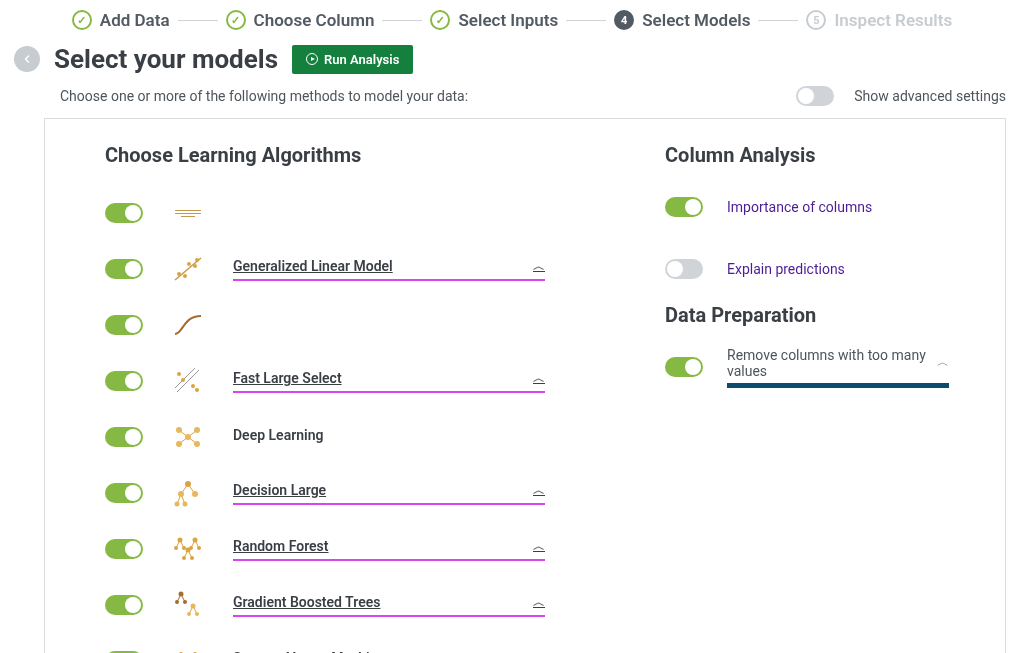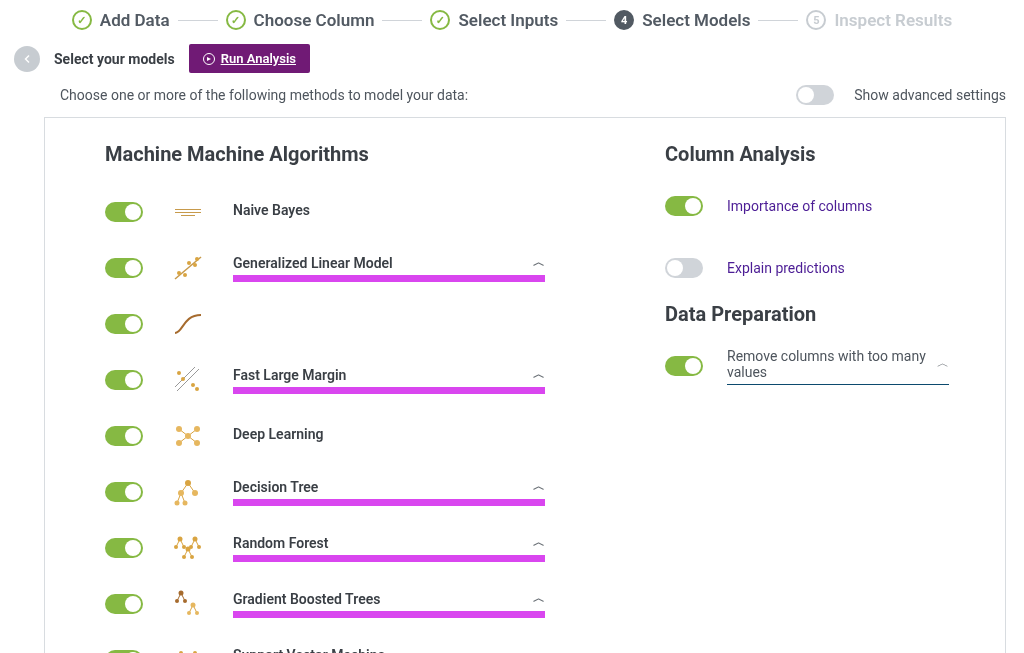--- a/index.html
+++ b/index.html
@@ -12,50 +12,50 @@
     .step-circle.active { background: #525a63; border-color: #525a63; color: #fff; }
     .step-circle.inactive { border-color: #c7ccd1; color: #c7ccd1; }
     .step-label { color: #525a63; font-size: 17px; font-weight: 600; }
     .step-label.inactive { color: #c7ccd1; }
     .step-line { width: 40px; height: 1px; background: #d0d4d9; }
     
     
     .titlebar { display: flex; align-items: center; gap: 14px; padding: 6px 14px 10px; }
     .back-btn { width: 26px; height: 26px; border-radius: 50%; background: #c7ccd1; display: flex; align-items: center; justify-content: center; cursor: pointer; }
     .back-btn svg { width: 12px; height: 12px; fill: #fff; }
-    .page-title { font-size: 14px; font-weight: 700; color: #3a3f45; }
-    .run-btn { background: #701a75; color: #fff; border: none; padding: 7px 14px; font-size: 13px; font-weight: 600; cursor: pointer; display: flex; align-items: center; gap: 6px; border-radius: 2px; text-decoration: underline; }
+    .page-title { font-size: 26px; font-weight: 700; color: #3a3f45; }
+    .run-btn { background: #15803d; color: #fff; border: none; padding: 7px 14px; font-size: 13px; font-weight: 600; cursor: pointer; display: flex; align-items: center; gap: 6px; border-radius: 2px; }
     .run-icon { width: 12px; height: 12px; border: 1.5px solid #fff; border-radius: 50%; display: inline-flex; align-items: center; justify-content: center; }
     .run-icon::after { content: ''; width: 0; height: 0; border-left: 4px solid #fff; border-top: 2.5px solid transparent; border-bottom: 2.5px solid transparent; margin-left: 1px; }
     
     
     .instruction-row { display: flex; justify-content: space-between; align-items: center; padding: 2px 18px 12px 44px; margin-left: 16px; }
     .instruction-text { color: #4e555d; font-size: 14px; }
     .advanced-wrap { display: flex; align-items: center; gap: 20px; }
     .advanced-label { color: #4e555d; font-size: 14px; }
     
     
     .panel { border: 1px solid #d8dce0; margin: 0 18px 0 44px; padding: 24px 56px 24px 60px; height: 540px; overflow: hidden; }
     .cols { display: flex; gap: 120px; }
     .leftcol { flex: 0 0 440px; }
     .rightcol { flex: 1; }
     .section-title { font-size: 20px; font-weight: 700; color: #3a3f45; margin-bottom: 18px; }
     
     
     .algo-row { display: flex; align-items: center; gap: 28px; height: 56px; }
     .algo-icon { width: 34px; height: 34px; display: flex; align-items: center; justify-content: center; }
     .algo-label-wrap { flex: 1; display: flex; align-items: center; justify-content: space-between; font-size: 14px; font-weight: 600; color: #3a3f45; padding-bottom: 4px; }
-    .algo-label-wrap.expandable { border-bottom: 7px solid #d946ef; cursor: pointer; }
+    .algo-label-wrap.expandable { border-bottom: 2px solid #d946ef; cursor: pointer; text-decoration: underline; }
     .chevron { color: #6b7177; font-size: 12px; }
     
     
     .setting-row { display: flex; align-items: center; gap: 24px; height: 44px; }
     .setting-label { font-size: 14px; color: #4c1d95; }
     .setting-label-wrap { flex: 1; display: flex; align-items: center; justify-content: space-between; font-size: 14px; color: #4e555d; padding-bottom: 4px; }
-    .setting-label-wrap.expandable { border-bottom: 1px solid #0c4a6e; cursor: pointer; }
+    .setting-label-wrap.expandable { border-bottom: 5px solid #0c4a6e; cursor: pointer; }
     .rightcol .section-title.mt { margin-top: 12px; }
     
     
     .toggle { width: 38px; height: 20px; border-radius: 10px; position: relative; cursor: pointer; }
     .toggle.on { background: #86b943; }
     .toggle.off { background: #d0d4d9; }
     .toggle::after { content: ''; position: absolute; width: 16px; height: 16px; background: #fff; border-radius: 50%; top: 2px; transition: left .1s; }
     .toggle.on::after { left: 20px; }
     .toggle.off::after { left: 2px; }
     
@@ -110,33 +110,30 @@
   <div class="advanced-wrap">
     <div class="toggle off"></div>
     <div class="advanced-label">Show advanced settings</div>
   </div>
 </div>
 
 <div class="panel">
   <div class="cols">
 
     <div class="leftcol">
-      <div class="section-title">Machine Machine Algorithms</div>
+      <div class="section-title">Choose Learning Algorithms</div>
 
       <div class="algo-row">
         <div class="toggle on"></div>
         <div class="algo-icon mini">
             <svg viewBox="0 0 34 34">
               <rect x="4" y="14" width="26" height="1" fill="#c79a4b"></rect>
               <rect x="4" y="17" width="26" height="1" fill="#c79a4b"></rect>
               <rect x="10" y="20" width="14" height="1" fill="#c79a4b"></rect>
             </svg>
-          </div>
-        <div class="algo-label-wrap">
-            <span>Naive Bayes</span>
           </div>
       </div>
 
       <div class="algo-row">
         <div class="toggle on"></div>
         <div class="algo-icon mini">
             <svg viewBox="0 0 34 34">
               <line x1="4" y1="28" x2="30" y2="6" stroke="#c79a4b" stroke-width="1.5"></line>
               <circle cx="8" cy="22" r="2" fill="#d9a441"></circle>
               <circle cx="14" cy="24" r="2" fill="#d9a441"></circle>
@@ -166,21 +163,21 @@
             <svg viewBox="0 0 34 34">
               <line x1="6" y1="28" x2="28" y2="6" stroke="#999" stroke-width="1"></line>
               <line x1="4" y1="24" x2="24" y2="4" stroke="#999" stroke-width="1"></line>
               <circle cx="8" cy="10" r="2" fill="#d9a441"></circle>
               <circle cx="12" cy="16" r="2" fill="#d9a441"></circle>
               <circle cx="22" cy="22" r="2" fill="#d9a441"></circle>
               <circle cx="26" cy="26" r="2" fill="#d9a441"></circle>
             </svg>
           </div>
         <div class="algo-label-wrap expandable">
-            <span>Fast Large Margin</span>
+            <span>Fast Large Select</span>
             <span class="chevron">︿</span>
           </div>
       </div>
 
       <div class="algo-row">
         <div class="toggle on"></div>
         <div class="algo-icon mini">
             <svg viewBox="0 0 34 34">
               <line x1="8" y1="10" x2="17" y2="17" stroke="#d9a441"></line>
               <line x1="8" y1="24" x2="17" y2="17" stroke="#d9a441"></line>
@@ -207,21 +204,21 @@
               <line x1="10" y1="18" x2="6" y2="28" stroke="#d9a441"></line>
               <line x1="10" y1="18" x2="14" y2="28" stroke="#d9a441"></line>
               <circle cx="17" cy="8" r="3" fill="#d9a441"></circle>
               <circle cx="10" cy="18" r="3" fill="#e6b75f"></circle>
               <circle cx="24" cy="18" r="3" fill="#e6b75f"></circle>
               <circle cx="6" cy="28" r="2.5" fill="#e6b75f"></circle>
               <circle cx="14" cy="28" r="2.5" fill="#e6b75f"></circle>
             </svg>
           </div>
         <div class="algo-label-wrap expandable">
-            <span>Decision Tree</span>
+            <span>Decision Large</span>
             <span class="chevron">︿</span>
           </div>
       </div>
 
       <div class="algo-row">
         <div class="toggle on"></div>
         <div class="algo-icon mini">
             <svg viewBox="0 0 34 34">
               <g stroke="#d9a441">
                 <line x1="9" y1="8" x2="5" y2="16"></line>

